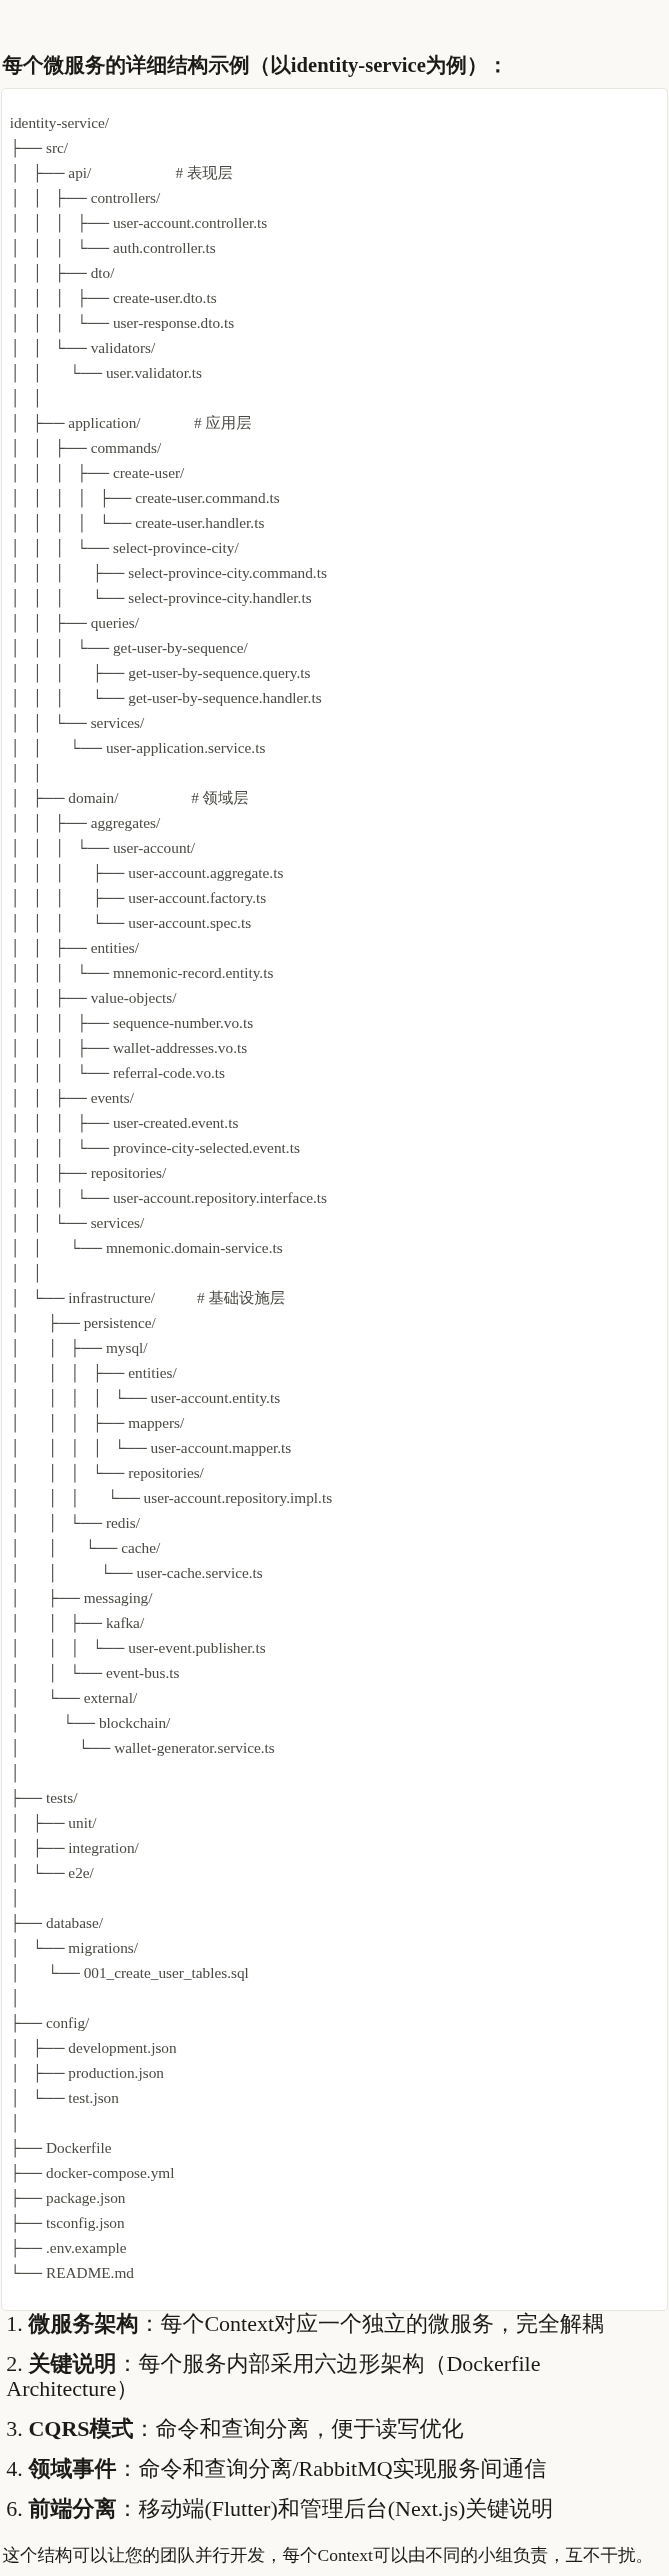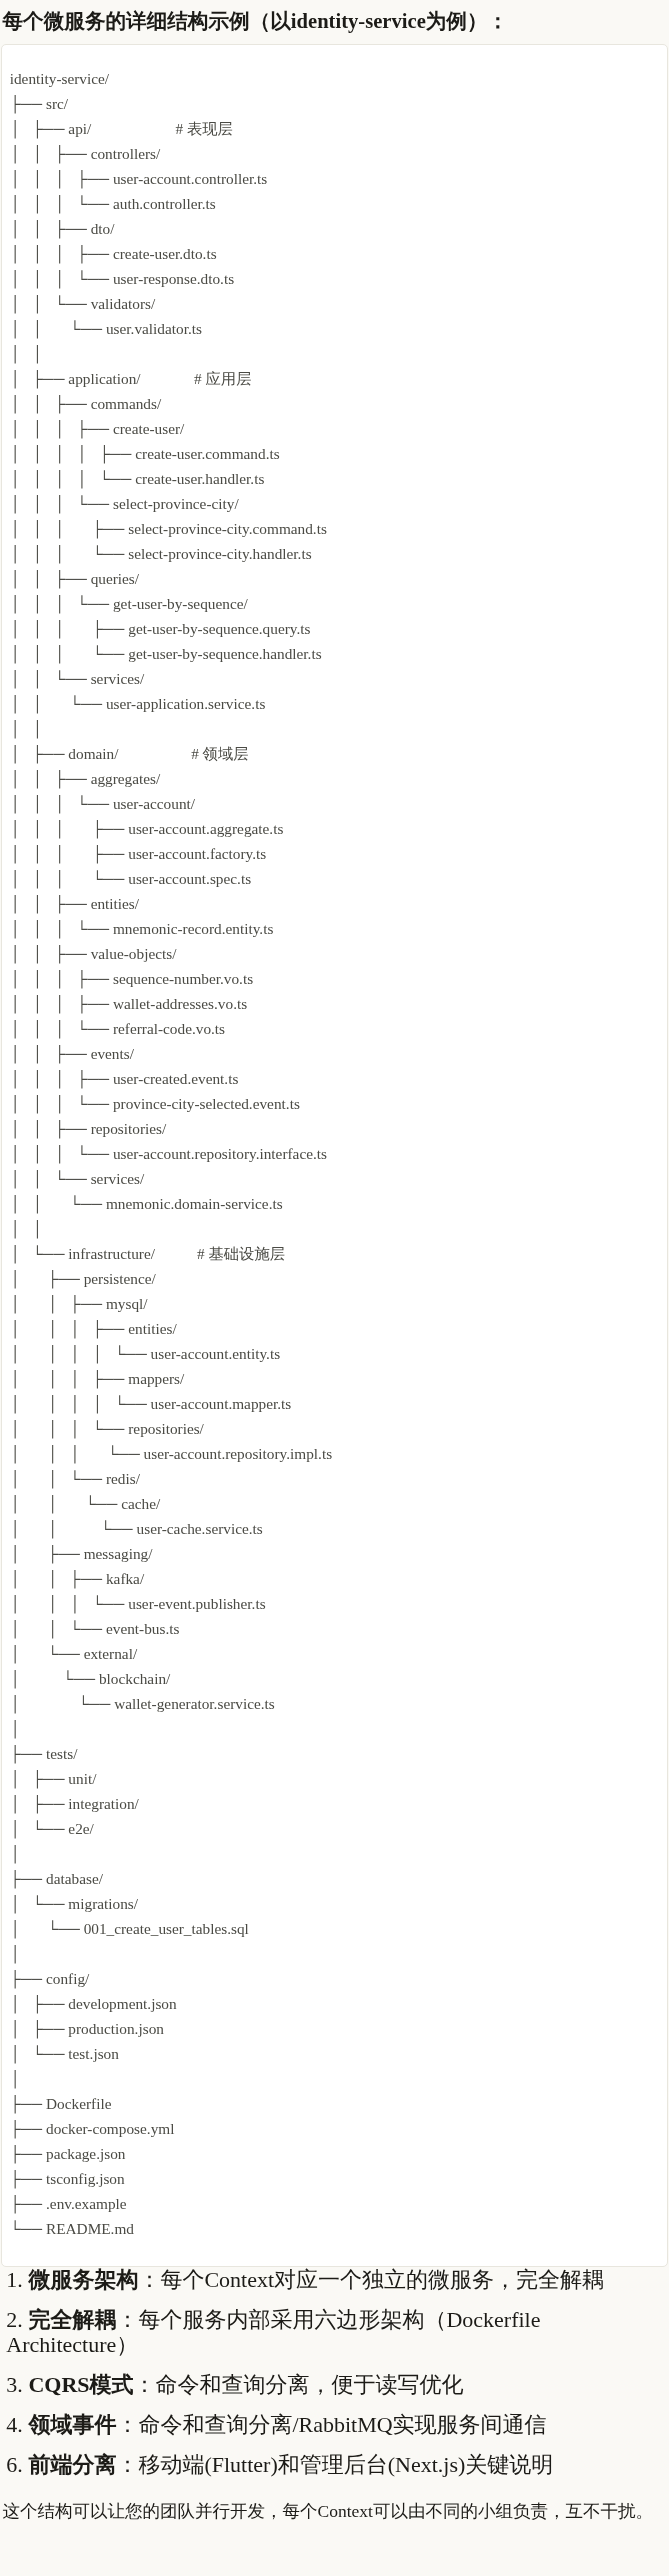--- a/index.html
+++ b/index.html
@@ -21,20 +21,21 @@
     margin: 0 auto;
     background: var(--page-bg);
     overflow: hidden;
   }
   .doc-title {
     font-size: 20.6px;
     font-weight: 700;
     line-height: 27.5px;
     padding: 8.1px 5px 8.8px 2.5px;
     letter-spacing: 0;
+    margin-top: 44px;
   }
   .code-block {
     background: var(--code-bg);
     border: 0.6px solid var(--code-border);
     border-radius: 5px;
     margin: 0 0.6px;
     padding: 21px 8.8px 25px 8.1px;
     overflow: hidden;
   }
   .code-block pre {
@@ -165,21 +166,21 @@
 ├── package.json
 ├── tsconfig.json
 ├── .env.example
 └── README.md</pre>
   </div>
 
   <div class="notes-section">
 
     <div class="note-item"><span class="note-number">1.</span><span class="note-term">微服务架构</span><span class="note-desc">：每个Context对应一个独立的微服务，完全解耦</span></div>
 
-    <div class="note-item"><span class="note-number">2.</span><span class="note-term">完全解耦</span><span class="note-desc">：每个服务内部采用六边形架构（Dockerfile Architecture）</span></div>
+    <div class="note-item"><span class="note-number">2.</span><span class="note-term">关键说明</span><span class="note-desc">：每个服务内部采用六边形架构（Dockerfile Architecture）</span></div>
 
     <div class="note-item"><span class="note-number">3.</span><span class="note-term">CQRS模式</span><span class="note-desc">：命令和查询分离，便于读写优化</span></div>
 
     <div class="note-item"><span class="note-number">4.</span><span class="note-term">领域事件</span><span class="note-desc">：命令和查询分离/RabbitMQ实现服务间通信</span></div>
 
 
     <div class="note-item"><span class="note-number">6.</span><span class="note-term">前端分离</span><span class="note-desc">：移动端(Flutter)和管理后台(Next.js)关键说明</span></div>
 
     <p class="closing-paragraph">这个结构可以让您的团队并行开发，每个Context可以由不同的小组负责，互不干扰。</p>
   </div>

